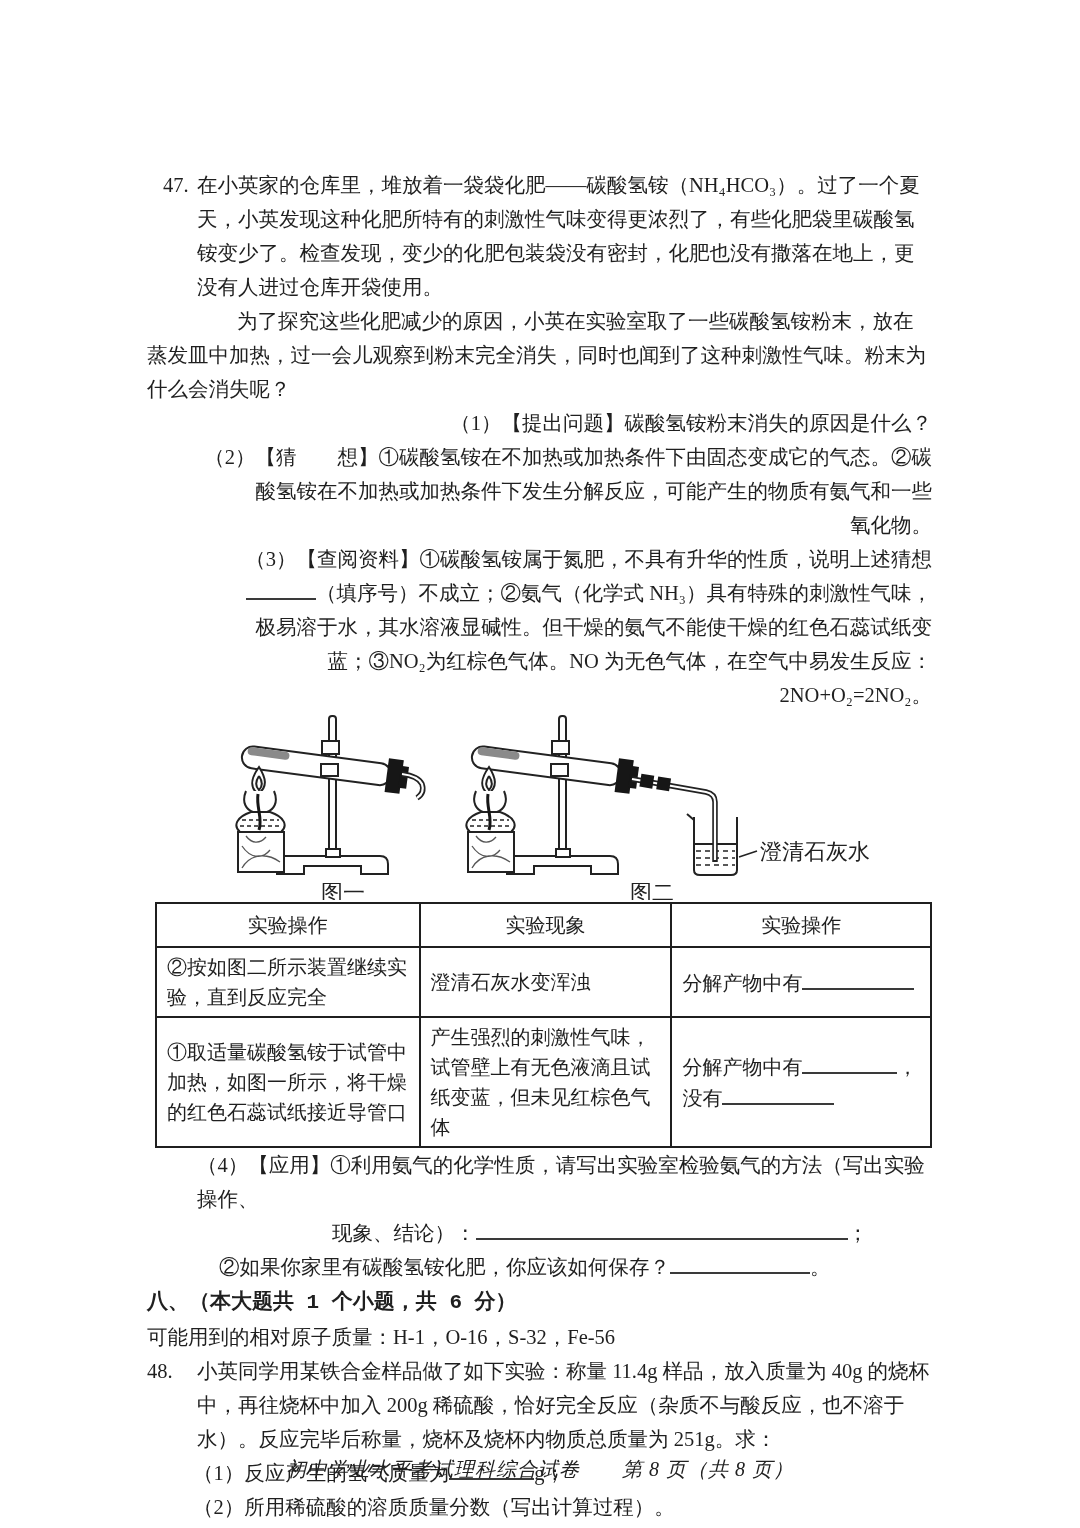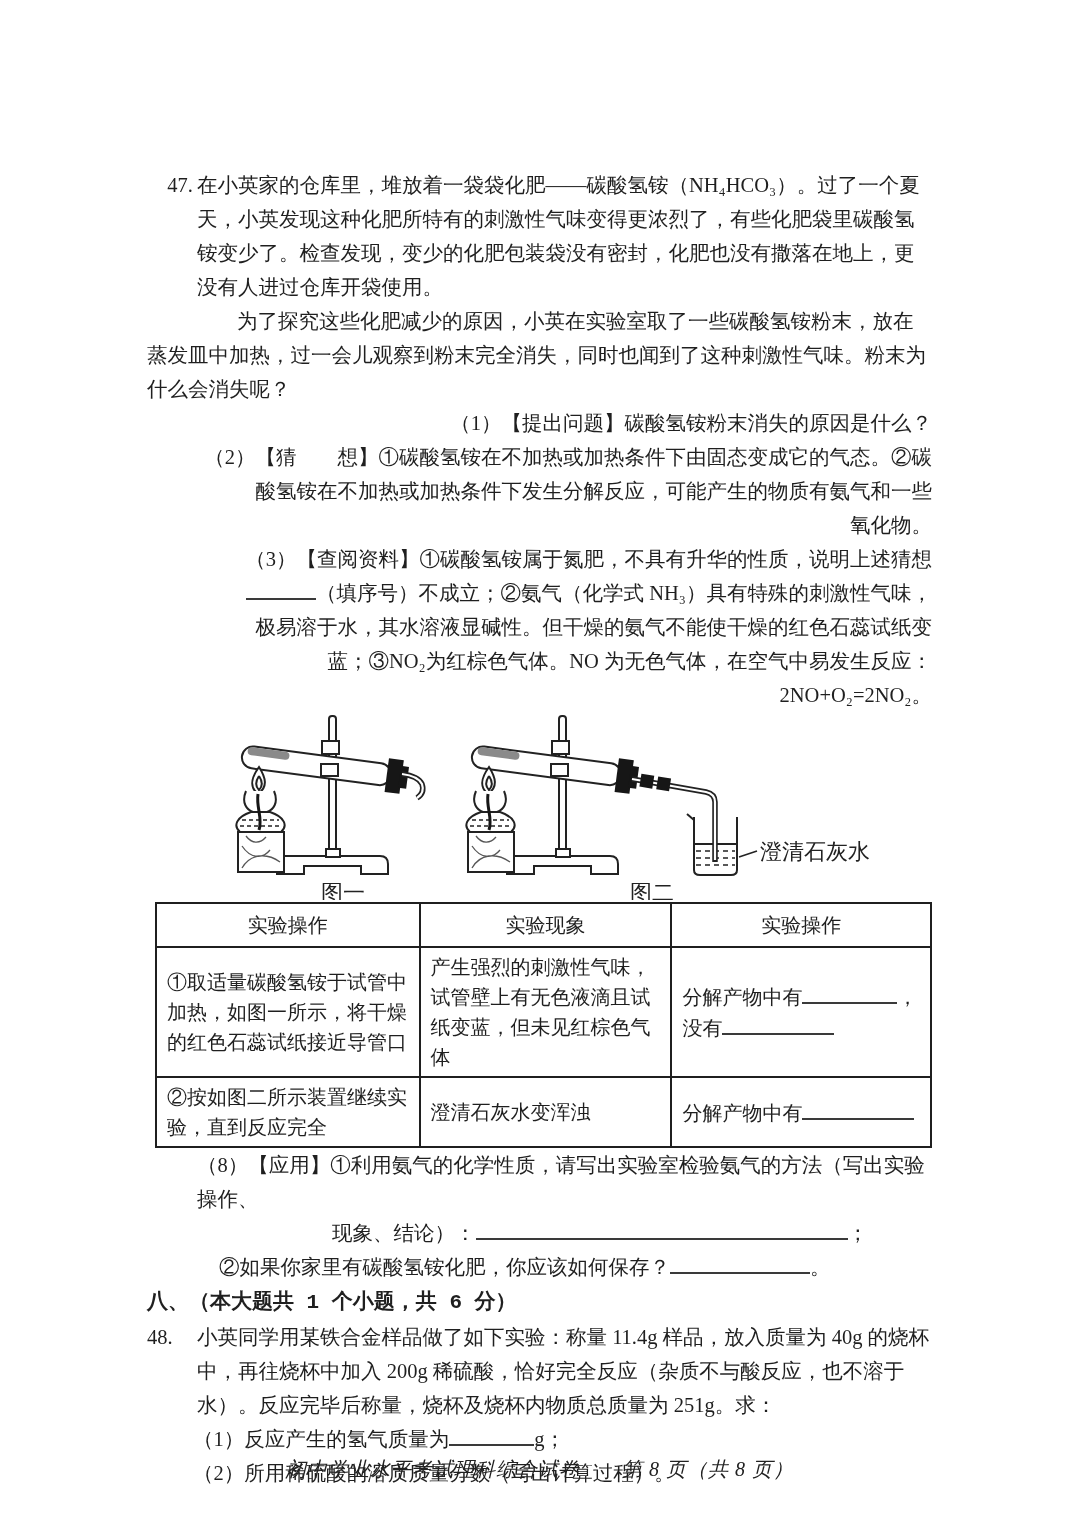--- a/index.html
+++ b/index.html
@@ -10,21 +10,21 @@
     color:#1f1f1f;
     font-family:"Liberation Serif","DejaVu Serif",serif;
     font-size:20.5px;
     line-height:34px;
     overflow:hidden;
     box-sizing:border-box;
     padding:168px 148px 0 147px;
   }
   p{margin:0;}
   .q-para{padding-left:34px;text-indent:-34px;margin-left:16px;}
-  .qnum{display:inline-block;width:34px;text-indent:0;text-align:center;}
+  .qnum{display:inline-block;width:34px;text-indent:0;}
   .indent-para{text-indent:90px;}
   .item{margin-left:50px;padding-left:43px;text-indent:-43px;text-align:right;}
   .item-flat{margin-left:50px;}
   .blank{display:inline-block;border-bottom:2px solid #3a3a3a;height:1.05em;vertical-align:baseline;}
   .figure-wrap{margin:2px 0 2px 48px;}
   .figure-wrap svg{display:block;}
   table.exp{
     border-collapse:collapse;
     margin-left:8px;
     width:777px;
@@ -143,40 +143,41 @@
         <col style="width:32.5%">
         <col style="width:33.5%">
       </colgroup>
     <tbody>
         <tr>
       <th>实验操作</th>
       <th>实验现象</th>
       <th>实验操作</th>
     </tr>
     <tr>
+      <td>②按如图二所示装置继续实验，直到反应完全</td>
+      <td class="center">澄清石灰水变浑浊</td>
+      <td><span>分解产物中有</span><span class="blank" style="width:112px"></span></td>
+    </tr>
+    <tr>
       <td>①取适量碳酸氢铵于试管中加热，如图一所示，将干燥的红色石蕊试纸接近导管口</td>
       <td>产生强烈的刺激性气味，试管壁上有无色液滴且试纸变蓝，但未见红棕色气体</td>
       <td>
         <div><span>分解产物中有</span><span class="blank" style="width:95px"></span><span>，</span></div>
         <div><span>没有</span><span class="blank" style="width:112px"></span></div>
       </td>
     </tr>
-    <tr>
-      <td>②按如图二所示装置继续实验，直到反应完全</td>
-      <td class="center">澄清石灰水变浑浊</td>
-      <td><span>分解产物中有</span><span class="blank" style="width:112px"></span></td>
-    </tr>
   </tbody>
     </table>
 
-  <p class="item-flat">（8）【应用】①利用氨气的化学性质，请写出实验室检验氨气的方法（写出实验操作、</p>
+  <p class="item-flat">（4）【应用】①利用氨气的化学性质，请写出实验室检验氨气的方法（写出实验操作、</p>
   <p class="line5-2"><span>现象、结论）：</span><span class="blank" style="width:372px"></span><span>；</span></p>
   <p class="line5-3"><span>②如果你家里有碳酸氢铵化肥，你应该如何保存？</span><span class="blank" style="width:140px"></span><span>。</span></p>
 
   <p class="sec-head">八、（本大题共 1 个小题，共 6 分）</p>
+  <p>可能用到的相对原子质量：H-1，O-16，S-32，Fe-56</p>
 
   <p class="q48-para"><span class="qnum48">48.</span><span>小英同学用某铁合金样品做了如下实验：称量 11.4g 样品，放入质量为 40g 的烧杯中，再往烧杯中加入 200g 稀硫酸，恰好完全反应（杂质不与酸反应，也不溶于水）。反应完毕后称量，烧杯及烧杯内物质总质量为 251g。求：</span></p>
   <p class="q48-sub"><span>（1）反应产生的氢气质量为</span><span class="blank" style="width:85px"></span><span>g；</span></p>
   <p class="q48-sub">（2）所用稀硫酸的溶质质量分数（写出计算过程）。</p>
 
   <div class="footer">初中学业水平考试理科综合试卷　　第 8 页（共 8 页）</div>
 
 </div>
 
 </body></html>

